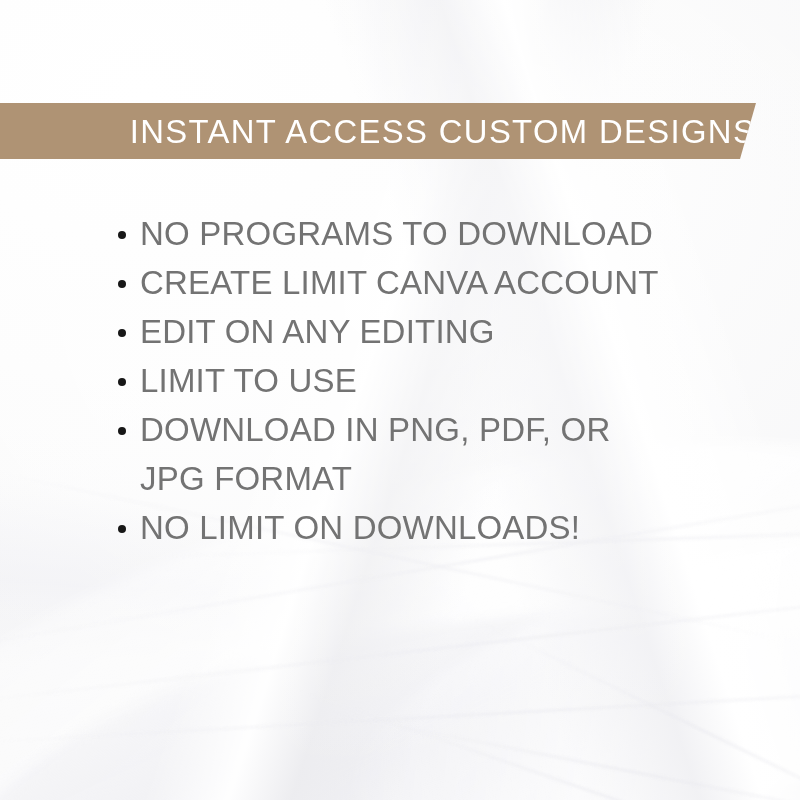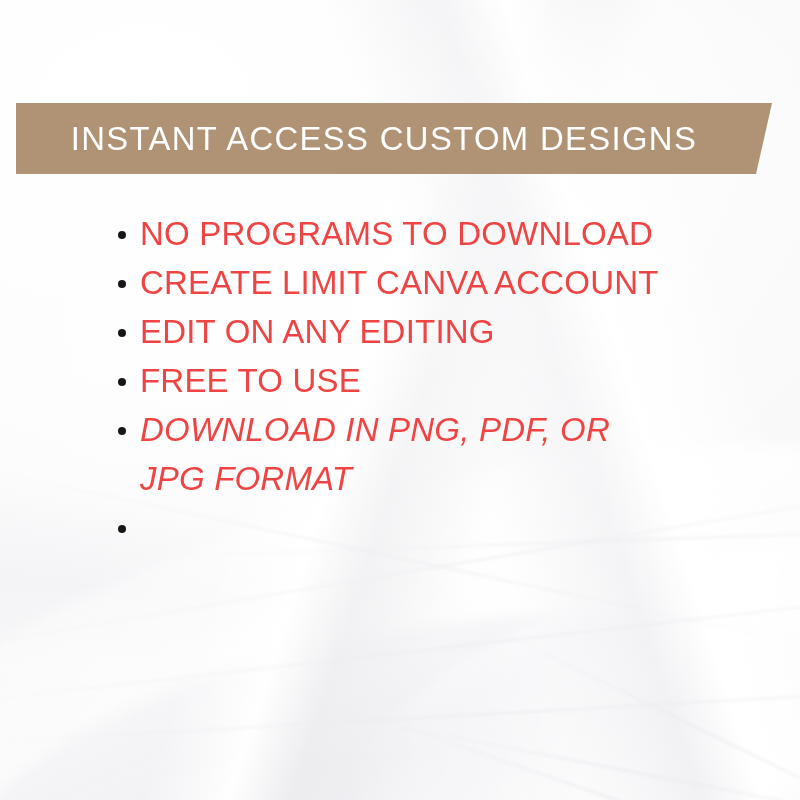--- a/index.html
+++ b/index.html
@@ -109,28 +109,29 @@
     filter: blur(1.6px);
     transform-origin: left center;
   }
   .bg-vignette {
     background: radial-gradient(130% 100% at 50% 38%, rgba(255,255,255,0.55) 0%, rgba(255,255,255,0) 60%);
   }
 
   
   .banner {
     position: absolute;
-    left: 16px;
+    left: 0;
     top: 103px;
     width: 760px;
-    height: 71px;
+    height: 56px;
     background: #af9374;
     clip-path: polygon(0 0, 756px 0, 740px 100%, 0 100%);
     display: flex;
     align-items: center;
+    justify-content: flex-end;
   }
   .banner-title {
     margin: 0;
     padding: 0 0 0 55px;
     color: #ffffff;
     font-family: "Liberation Sans", sans-serif;
     font-size: 33px;
     font-weight: 300;
     letter-spacing: 1.35px;
     line-height: 1;
@@ -147,21 +148,21 @@
     width: 800px;
     list-style: none;
     margin: 0;
     padding: 0;
   }
   .feature-item {
     position: relative;
     margin: 0;
     padding: 0 84px 0 140px;
     min-height: 49px;
-    color: #ef4444;
+    color: #737373;
     font-family: "Liberation Sans", sans-serif;
     font-size: 33px;
     font-weight: 400;
     letter-spacing: 0.2px;
     line-height: 49px;
   }
   .feature-item .marker {
     position: absolute;
     left: 118px;
     top: 22px;
@@ -169,21 +170,20 @@
     height: 8px;
     border-radius: 50%;
     background: #171717;
   }
   .feature-item .label {
     display: block;
   }
   .feature-item.wrap .label {
     white-space: normal;
     max-width: 540px;
-    font-style: italic;
   }
 </style>
 </head>
 <body>
 
 <div id="poster">
 
   <div class="bg-layer bg-base"></div>
   <div class="bg-layer bg-fan"></div>
   <div class="bg-curve-1"></div>
@@ -214,24 +214,25 @@
     <li class="feature-item">
       <span class="marker"></span>
       <span class="label">CREATE LIMIT CANVA ACCOUNT</span>
     </li>
     <li class="feature-item">
       <span class="marker"></span>
       <span class="label">EDIT ON ANY EDITING</span>
     </li>
     <li class="feature-item">
       <span class="marker"></span>
-      <span class="label">FREE TO USE</span>
+      <span class="label">LIMIT TO USE</span>
     </li>
     <li class="feature-item wrap">
       <span class="marker"></span>
       <span class="label">DOWNLOAD IN PNG, PDF, OR JPG FORMAT</span>
     </li>
     <li class="feature-item">
       <span class="marker"></span>
+      <span class="label">NO LIMIT ON DOWNLOADS!</span>
     </li>
   </ul>
 
 </div>
 
 </body></html>

